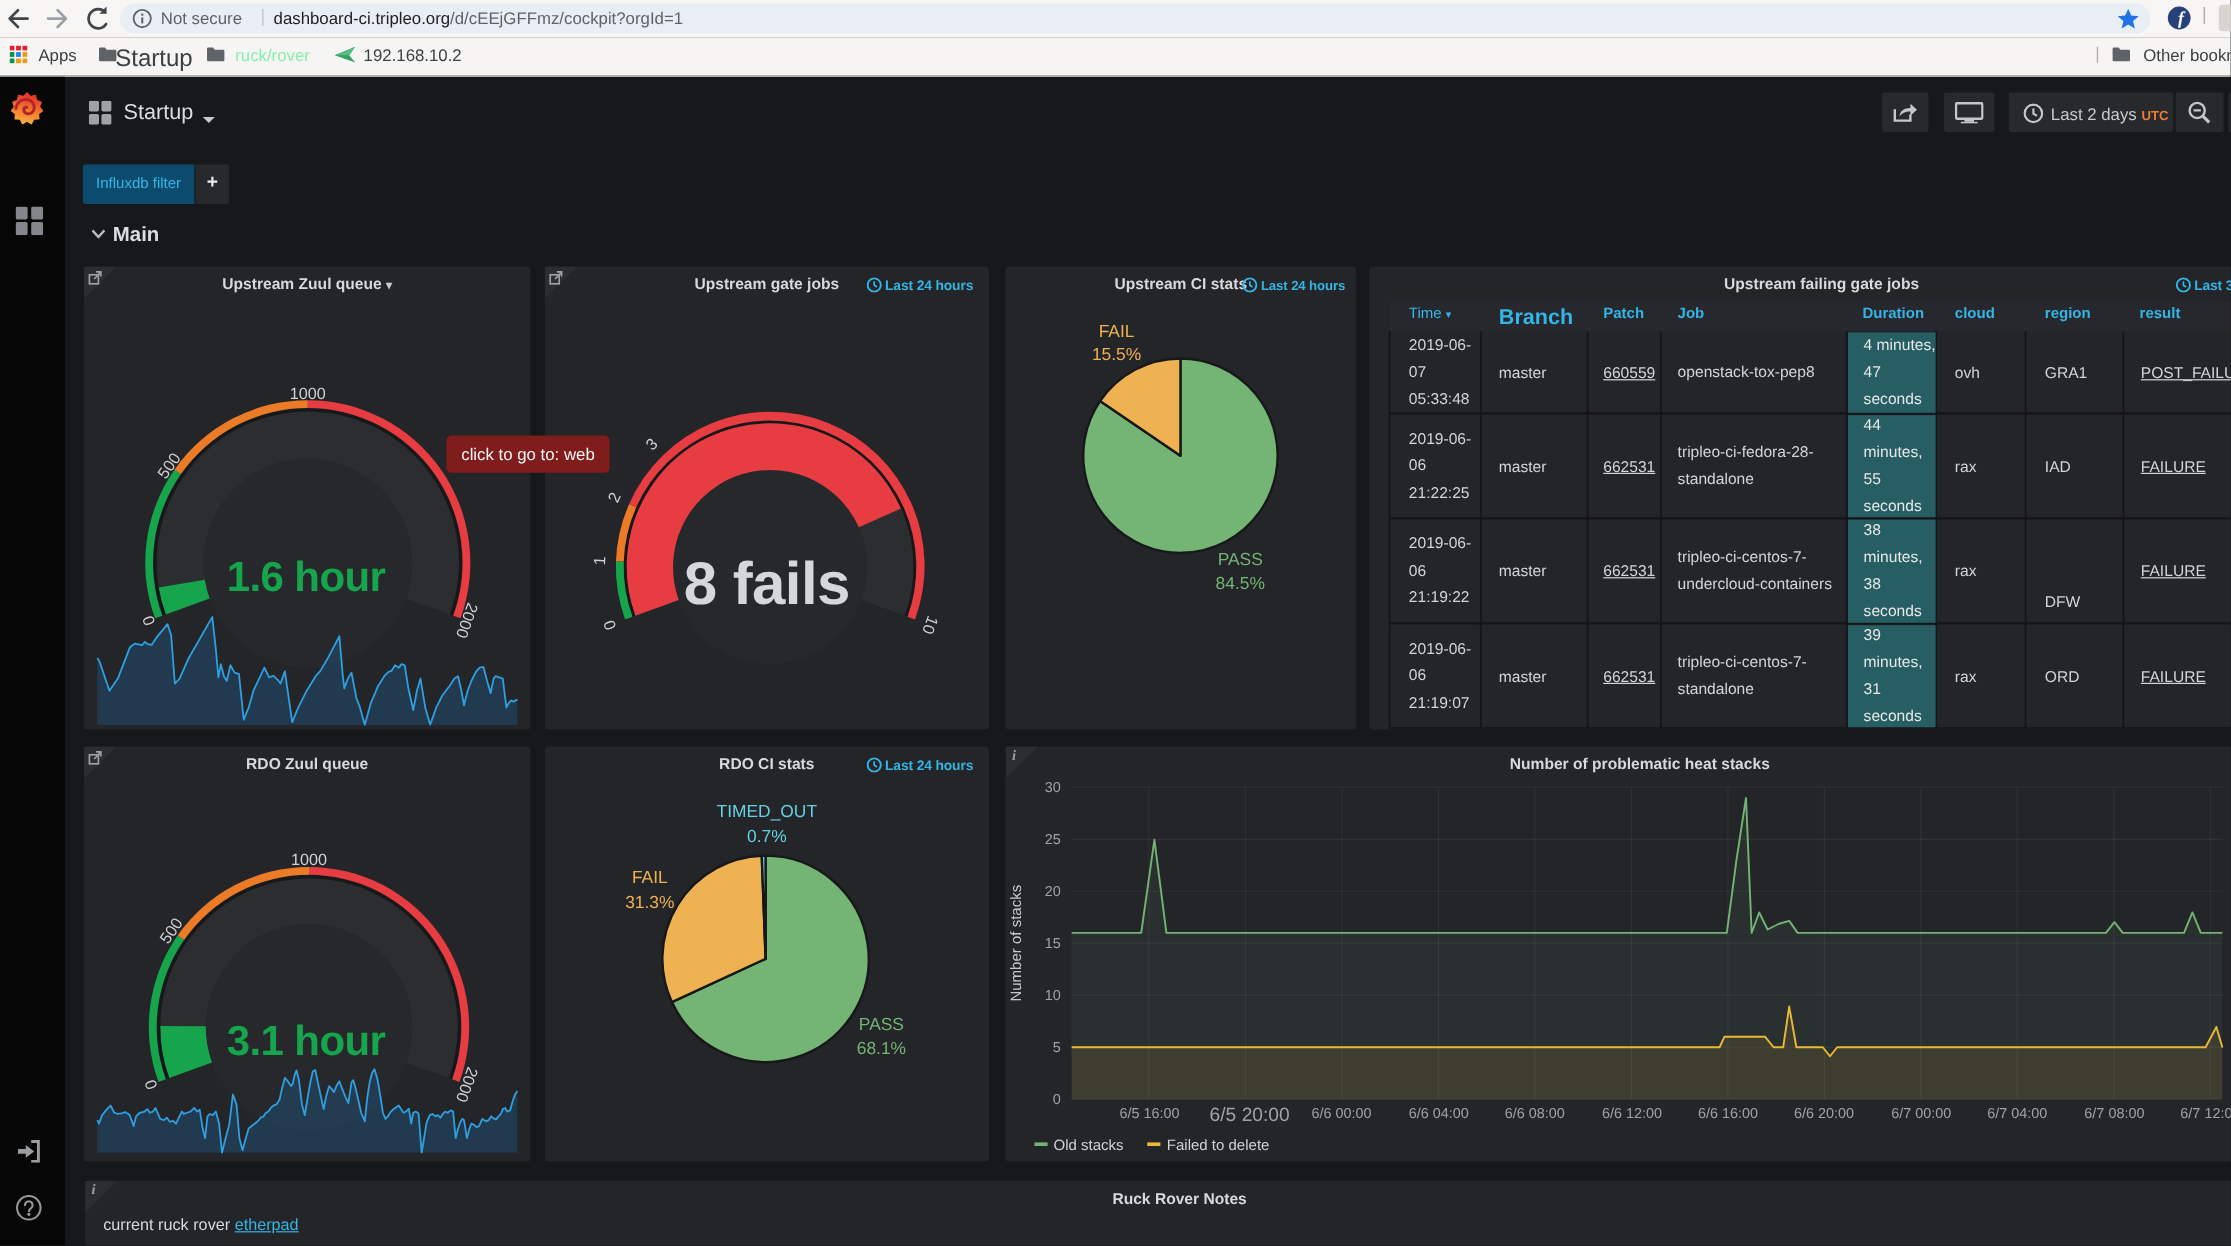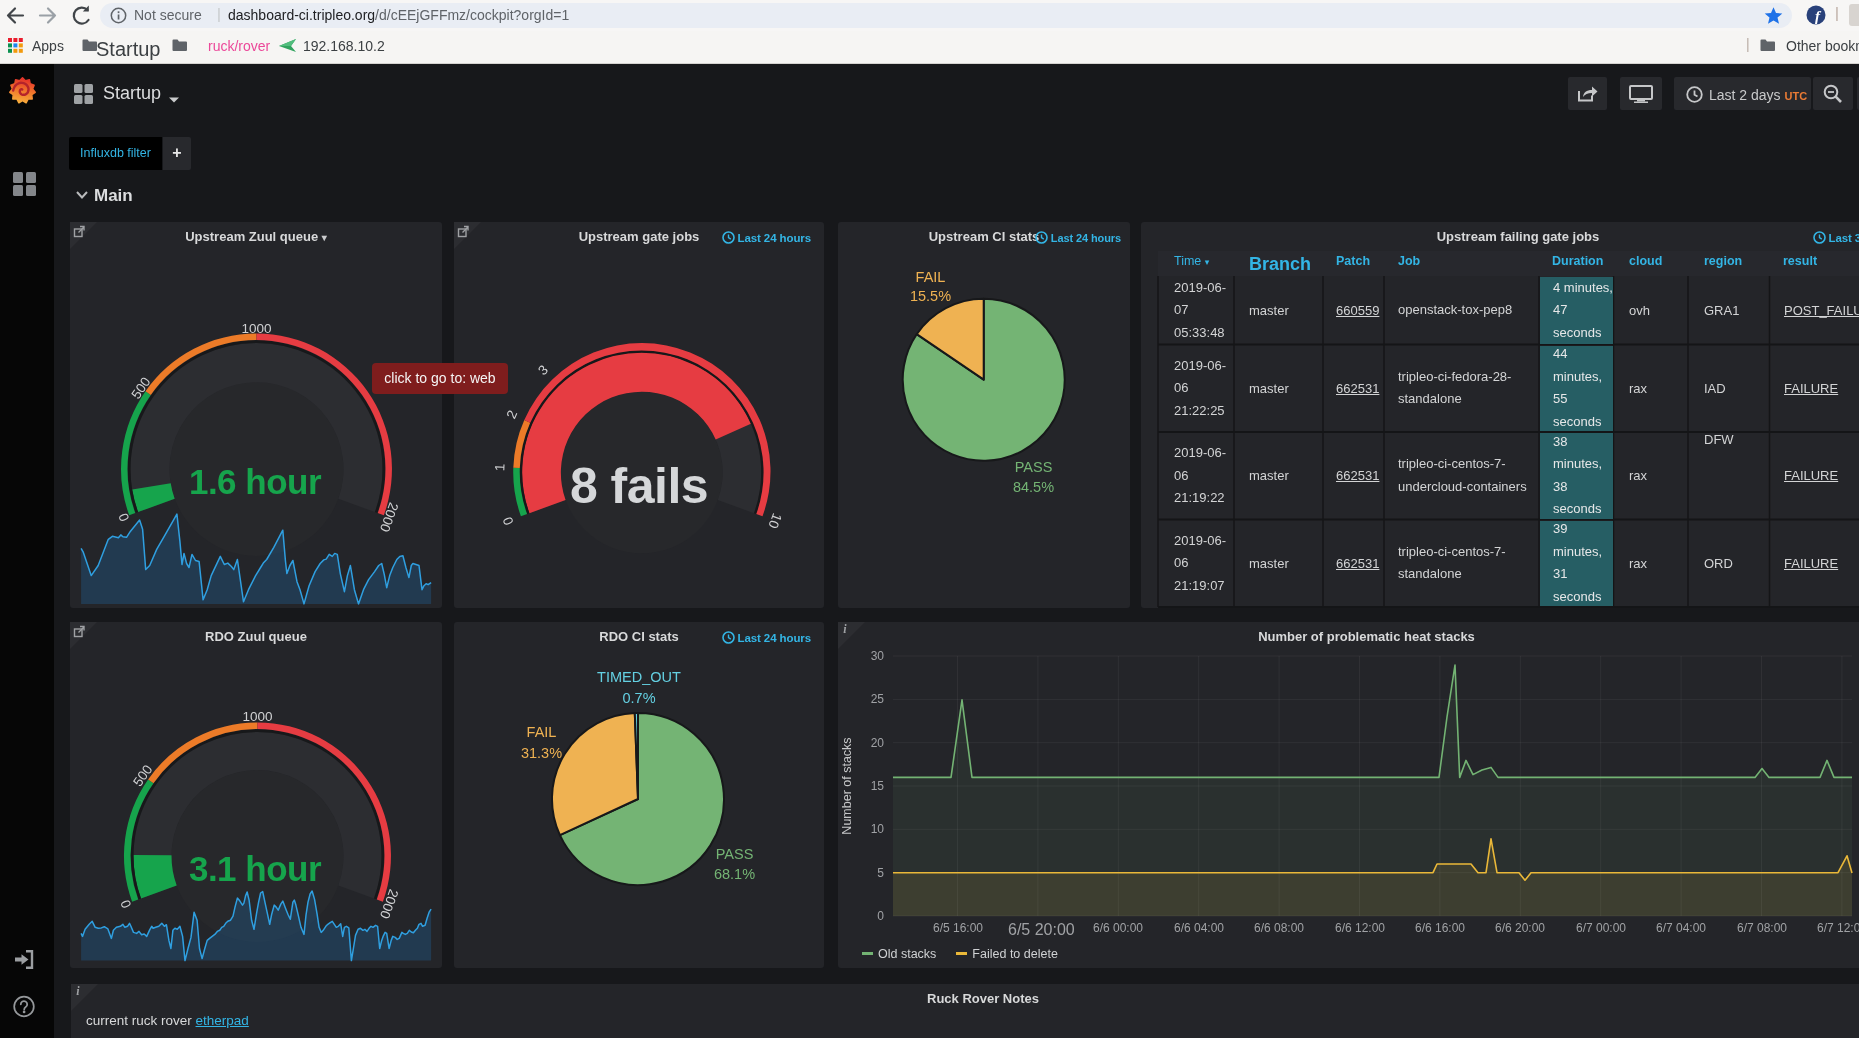--- a/index.html
+++ b/index.html
@@ -50,21 +50,21 @@
       <rect x="10.8" y="10.8" width="4" height="4" fill="#f29a0d"></rect>
 </svg>
 <div class="abs" style="left:32px;top:38px;font-size:14px;color:#3c4043">Apps</div>
 <svg class="abs" style="left:82px;top:39px" width="16" height="13">
       <path d="M0.5 1.5 a1 1 0 0 1 1-1 h4 l1.5 2 h7 a1 1 0 0 1 1 1 v7.5 a1 1 0 0 1 -1 1 h-12.5 a1 1 0 0 1 -1-1 Z" fill="#5f6368"></path>
     </svg>
 <div class="abs" style="left:96px;top:38px;font-size:20px;color:#3c4043">Startup</div>
 <svg class="abs" style="left:172px;top:39px" width="16" height="13">
       <path d="M0.5 1.5 a1 1 0 0 1 1-1 h4 l1.5 2 h7 a1 1 0 0 1 1 1 v7.5 a1 1 0 0 1 -1 1 h-12.5 a1 1 0 0 1 -1-1 Z" fill="#5f6368"></path>
     </svg>
-<div class="abs" style="left:208px;top:38px;font-size:14px;color:#ec4899">ruck/rover</div>
+<div class="abs" style="left:196px;top:38px;font-size:14px;color:#86efac">ruck/rover</div>
 <svg class="abs" style="left:279px;top:39px" width="18" height="14">
       <path d="M17 0 L0 7 L17 13 L12 7 Z" fill="#31a35e"></path>
       <path d="M17 0 L0 7 L12 7 Z" fill="#52bd7d"></path>
     </svg>
 <div class="abs" style="left:303px;top:38px;font-size:14px;color:#3c4043">192.168.10.2</div>
 <div class="abs" style="left:1746px;top:36px;font-size:14px;color:#b9aca3">|</div>
 <svg class="abs" style="left:1760px;top:39px" width="16" height="13">
       <path d="M0.5 1.5 a1 1 0 0 1 1-1 h4 l1.5 2 h7 a1 1 0 0 1 1 1 v7.5 a1 1 0 0 1 -1 1 h-12.5 a1 1 0 0 1 -1-1 Z" fill="#5f6368"></path>
     </svg>
 <div class="abs" style="left:1786px;top:38px;font-size:14px;color:#3c4043;width:73px;overflow:hidden;white-space:nowrap">Other bookmarks</div>
@@ -122,21 +122,21 @@
 <svg class="abs" style="left:1686px;top:85.5px" width="17" height="17">
       <circle cx="8.5" cy="8.5" r="7.3" fill="none" stroke="#c6c7c9" stroke-width="1.8"></circle>
       <path d="M8.5 4.5 v4.3 l3 1.8" stroke="#c6c7c9" stroke-width="1.8" fill="none"></path>
     </svg>
 <div class="abs" style="left:1709px;top:87px;font-size:14px;color:#c9cacb">Last 2 days <span style="color:#eb7b35;font-size:11px;font-weight:bold">UTC</span></div>
 <svg class="abs" style="left:1823px;top:84px" width="20" height="20">
       <circle cx="8" cy="8" r="6.3" fill="none" stroke="#c6c7c9" stroke-width="2"></circle>
       <path d="M12.7 12.7 L18 18" stroke="#c6c7c9" stroke-width="2.6"></path>
       <path d="M5 8 h6" stroke="#c6c7c9" stroke-width="1.8"></path>
     </svg>
-<div class="abs" style="left:69px;top:137px;width:93px;height:33px;background:#000000;border-radius:2px 0 0 2px;font-size:12.5px;color:#33b5e5;line-height:33px;text-align:center">Influxdb filter</div>
+<div class="abs" style="left:69px;top:137px;width:93px;height:33px;background:#0c4a6e;border-radius:2px 0 0 2px;font-size:12.5px;color:#33b5e5;line-height:33px;text-align:center">Influxdb filter</div>
 <div class="abs" style="left:163px;top:137px;width:28px;height:33px;background:#28292d;border-radius:0 2px 2px 0;color:#e8e8e8;font-size:16px;font-weight:bold;line-height:32px;text-align:center">+</div>
 <svg class="abs" style="left:76px;top:190px" width="12" height="9">
       <path d="M1 2 L6 7.5 L11 2" stroke="#b9babc" stroke-width="2" fill="none"></path>
     </svg>
 <div class="abs" style="left:94px;top:186px;font-size:17px;font-weight:bold;color:#dcdddf">Main</div>
 <div class="panel" style="left:70px;top:222px;width:372px;height:386px">
 <svg class="corner" width="27" height="27">
         <path d="M0 0 H27 L0 27 Z" fill="#2c2d31"></path>
         <g stroke="#9fa1a4" stroke-width="1.4" fill="none">
           <rect x="4.5" y="7" width="7.5" height="7.5"></rect>
@@ -297,21 +297,21 @@
       </div>
 <div class="abs" style="left:257px;top:210.0px;height:87.5px;display:flex;align-items:center">
         <div style="font-size:13px;color:#d3d4d5;line-height:22.5px">tripleo-ci-centos-7-<br>undercloud-containers</div>
       </div>
 <div class="abs" style="left:412px;top:210.0px;height:87.5px;display:flex;align-items:center">
         <div style="font-size:13px;color:#e6e7e8;line-height:22.5px">38<br>minutes,<br>38<br>seconds</div>
       </div>
 <div class="abs" style="left:488px;top:210.0px;height:87.5px;display:flex;align-items:center">
         <div style="font-size:13px;color:#d3d4d5">rax</div>
       </div>
-<div class="abs" style="left:563px;top:210.0px;height:77px;display:flex;align-items:flex-start">
+<div class="abs" style="left:563px;top:210.0px;height:77px;display:flex;align-items:flex-end">
         <div style="font-size:13px;color:#d3d4d5">DFW</div>
       </div>
 <div class="abs" style="left:643px;top:210.0px;height:87.5px;display:flex;align-items:center">
         <div style="font-size:13px;color:#d3d4d5;text-decoration:underline;white-space:nowrap">FAILURE</div>
       </div>
 <div class="abs" style="left:399px;top:298.5px;width:72.5px;height:85.5px;background:#265e64"></div>
 <div class="abs" style="left:33px;top:297.5px;height:87.5px;display:flex;align-items:center">
         <div style="font-size:13px;color:#d3d4d5;line-height:22.5px">2019-06-<br>06<br>21:19:07</div>
       </div>
 <div class="abs" style="left:108px;top:297.5px;height:87.5px;display:flex;align-items:center">

